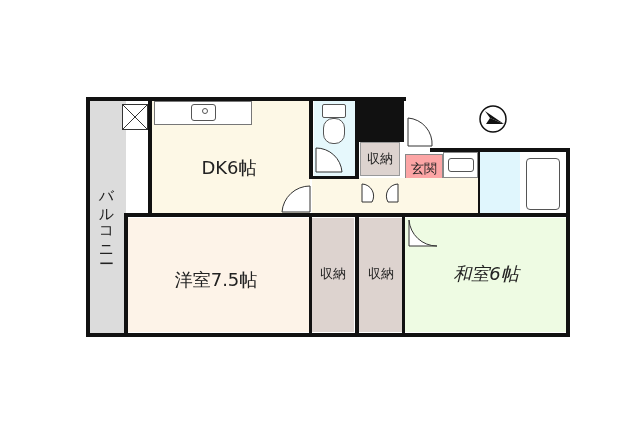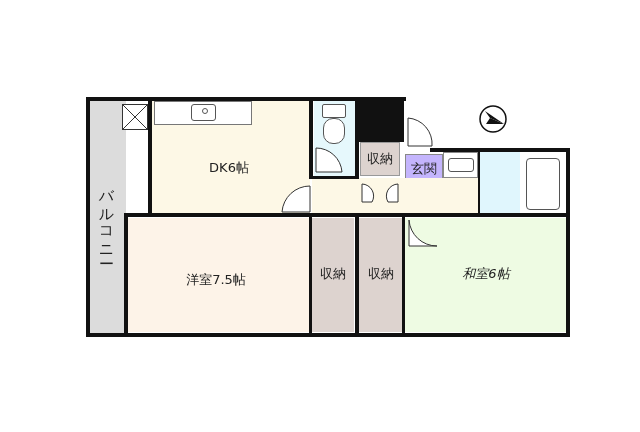--- a/index.html
+++ b/index.html
@@ -1,20 +1,20 @@
 <!DOCTYPE html>
 <html><head>
 <meta charset="utf-8">
 <style>
   html, body { margin:0; padding:0; background:#ffffff; }
   body { width:640px; height:432px; position:relative; overflow:hidden; font-family:"DejaVu Sans", sans-serif; }
   .abs { position:absolute; box-sizing:border-box; }
   .wall { position:absolute; background:#111; }
   .room { position:absolute; box-sizing:border-box; }
-  .label { position:absolute; font-size:13px; color:#222; white-space:nowrap; transform:translate(-50%,-50%); }
+  .label { position:absolute; font-size:18px; color:#222; white-space:nowrap; transform:translate(-50%,-50%); }
   .small-label { font-size:13px; }
   .vert { writing-mode:vertical-rl; font-size:15px; color:#222; position:absolute; transform:translate(-50%,-50%); letter-spacing:2px; }
   .tag { position:absolute; border:1px solid #888; box-sizing:border-box; display:flex; align-items:center; justify-content:center; font-size:13px; color:#222; }
 </style>
 </head>
 <body>
 
 <div class="room" style="left:90px;top:100px;width:36px;height:234px;background:#dcdcdc;"></div>
 <div class="vert" style="left:106px;top:218px;">バルコニー</div>
 
@@ -37,21 +37,21 @@
 <div class="abs" style="left:322px;top:104px;width:22px;height:38px;">
   <div style="position:absolute;left:0;top:0;width:22px;height:12px;border:1px solid #555;background:#fff;border-radius:2px;"></div>
   <div style="position:absolute;left:1px;top:14px;width:20px;height:24px;border:1px solid #555;background:#fff;border-radius:10px 10px 10px 10px;"></div>
 </div>
 
 <div class="abs" style="left:358px;top:98px;width:46px;height:44px;background:#111;"></div>
 
 <div class="room" style="left:360px;top:142px;width:40px;height:34px;background:#ddd3cf;border:1px solid #999;"></div>
 <div class="label small-label" style="left:380px;top:159px;">収納</div>
 
-<div class="tag" style="left:405px;top:154px;width:38px;height:30px;background:#c4b5fd;">
+<div class="tag" style="left:405px;top:154px;width:38px;height:30px;background:#fca5a5;">
     <span>玄関</span>
   </div>
 
 <div class="room" style="left:312px;top:178px;width:166px;height:36px;background:#fdf8e6;"></div>
 
 <div class="room" style="left:443px;top:152px;width:35px;height:26px;background:#fff;border:1px solid #888;"></div>
 <div class="abs" style="left:448px;top:158px;width:26px;height:14px;border:1px solid #555;border-radius:3px;"></div>
 
 <div class="room" style="left:480px;top:152px;width:40px;height:62px;background:#e0f6fd;"></div>
 

